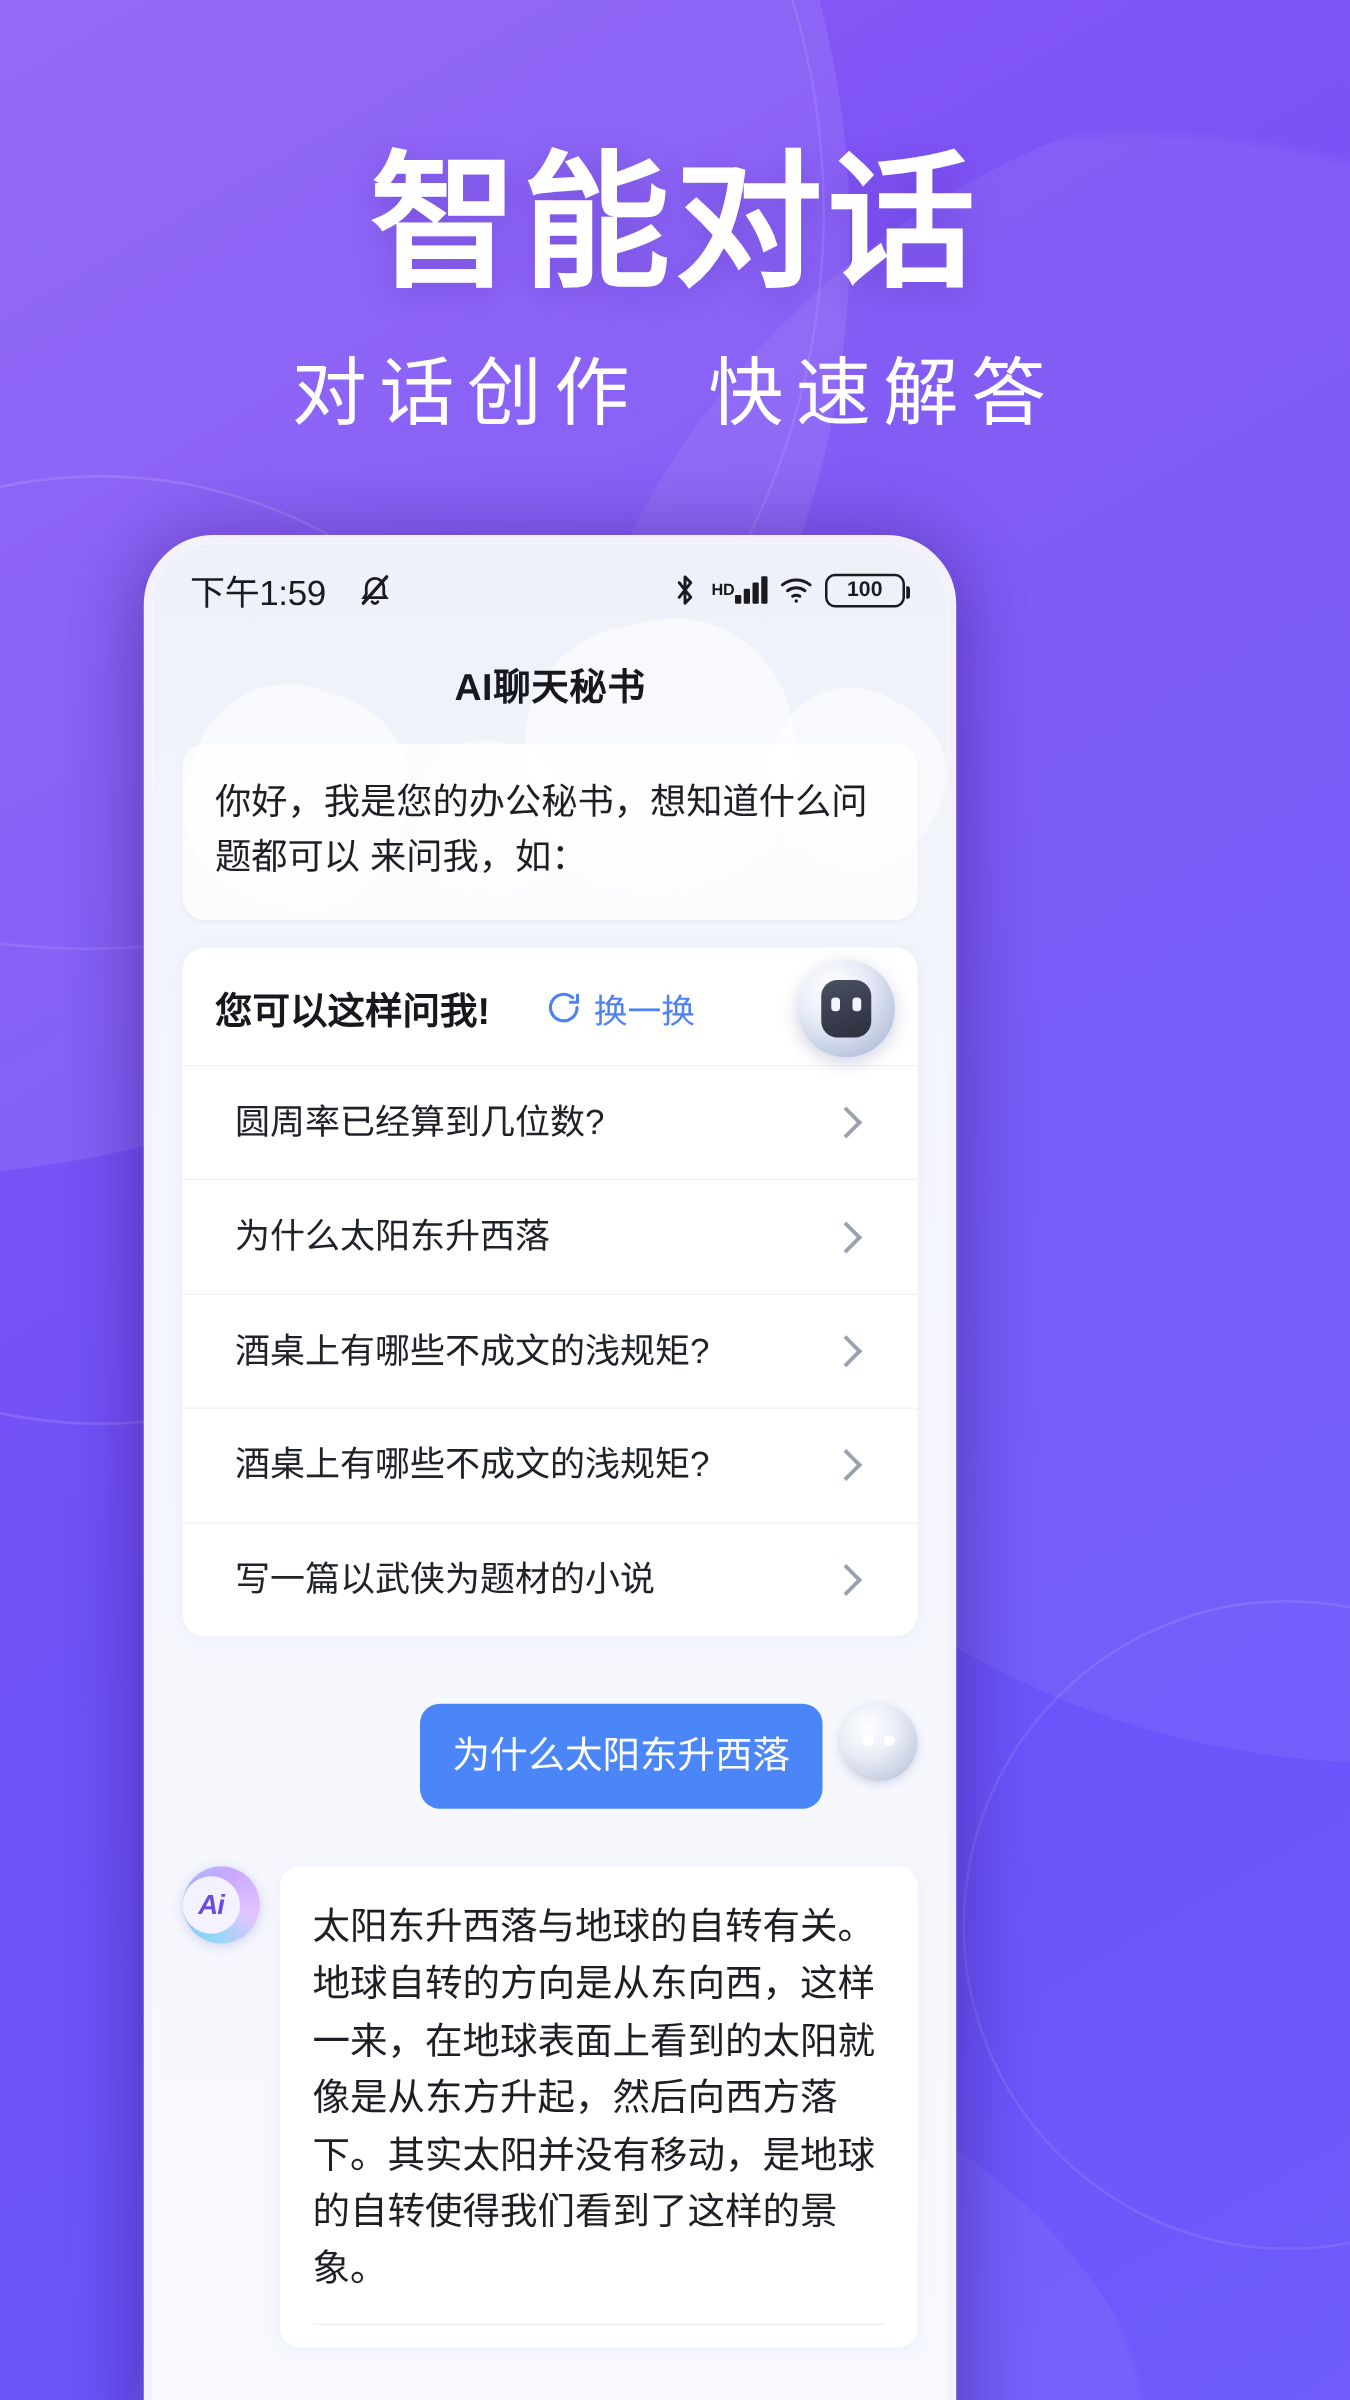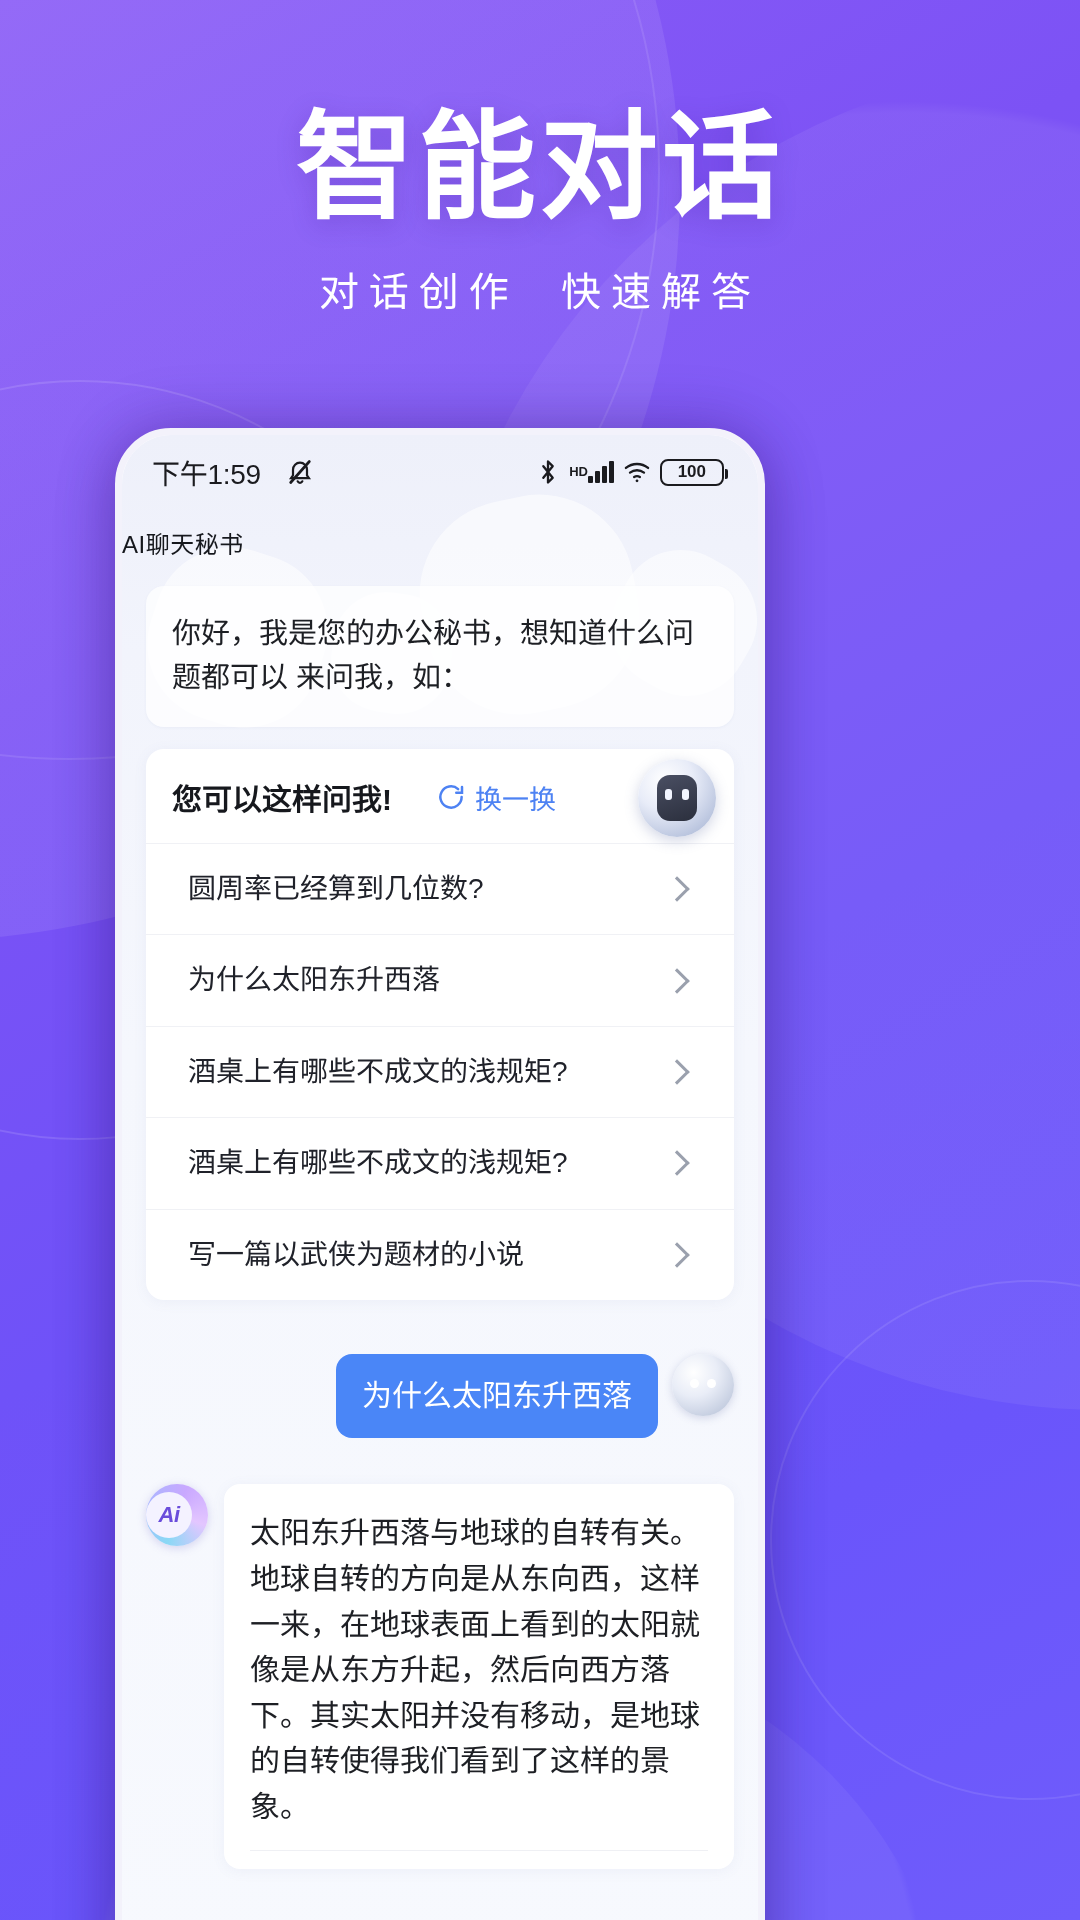--- a/index.html
+++ b/index.html
@@ -54,36 +54,36 @@
   }
   .swoosh-f {
     width: 900px; height: 900px;
     left: 60px; bottom: -620px;
     background: radial-gradient(circle at 50% 40%, rgba(255,255,255,0.05) 0 58%, rgba(255,255,255,0) 59%);
   }
 
   
   .headline-wrap {
     position: absolute;
-    top: 108px;
+    top: 120px;
     left: 0; right: 0;
     text-align: center;
     z-index: 4;
   }
   .headline {
     font-size: 118px;
     line-height: 1.0;
     font-weight: 700;
     color: #ffffff;
     letter-spacing: 4px;
     text-shadow: 0 6px 26px rgba(60,20,140,0.22);
   }
   .subhead {
     margin-top: 44px;
-    font-size: 40px;
+    font-size: 60px;
     line-height: 1.1;
     font-weight: 400;
     color: #ffffff;
     letter-spacing: 10px;
     white-space: pre;
   }
 
   
   .phone {
     position: absolute;
@@ -177,23 +177,23 @@
     right: -6px; top: 8px;
     width: 3px; height: 10px;
     background: #1b1b1f;
     border-radius: 0 2px 2px 0;
   }
 
   
   .app-title {
     position: relative;
     z-index: 3;
-    text-align: left;
-    font-size: 24px;
-    font-weight: 400;
+    text-align: center;
+    font-size: 30px;
+    font-weight: 700;
     color: #16181d;
     padding: 16px 0 26px;
     letter-spacing: 0.5px;
   }
 
   
   .chat {
     position: relative;
     z-index: 3;
     padding: 0 24px;

